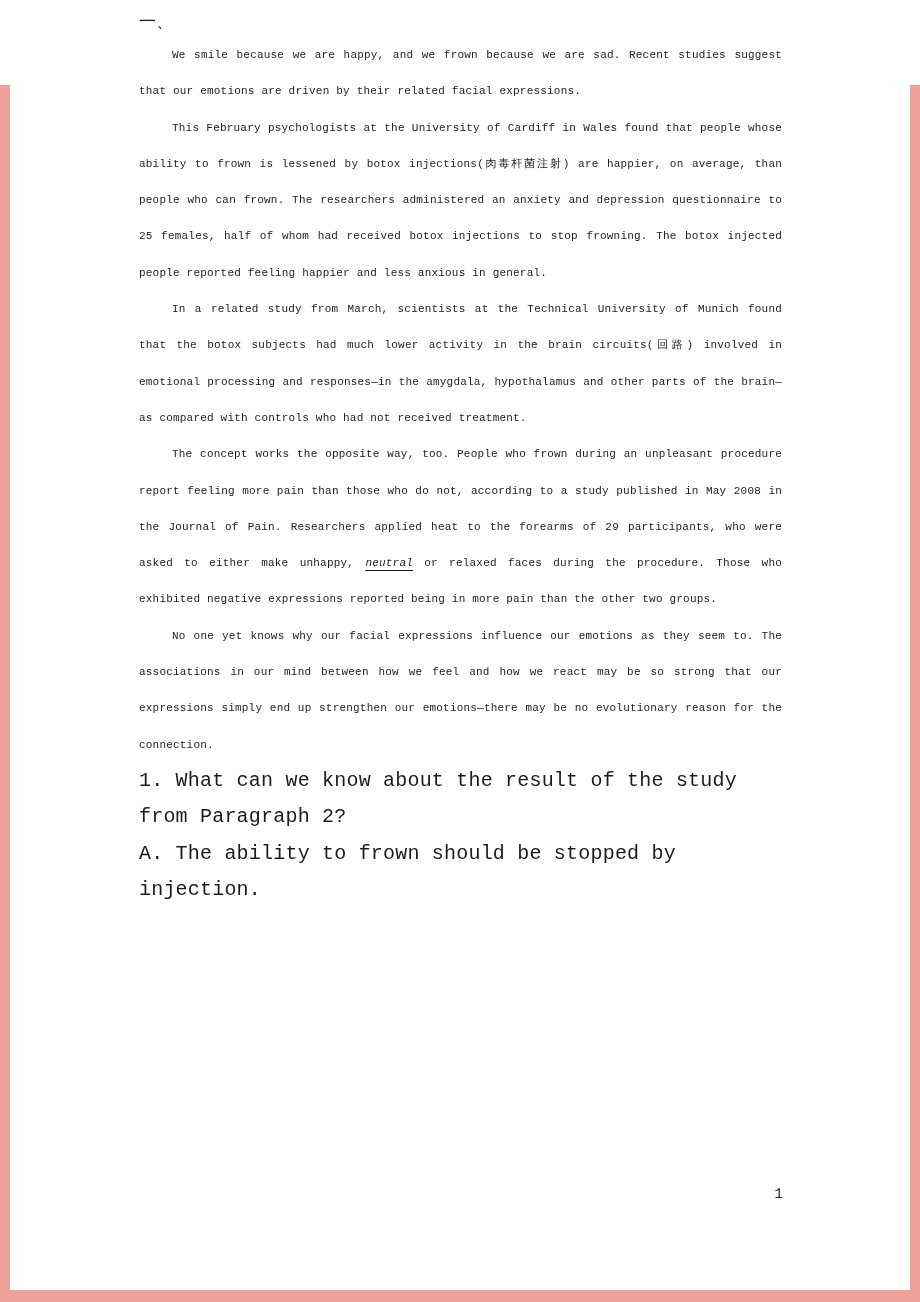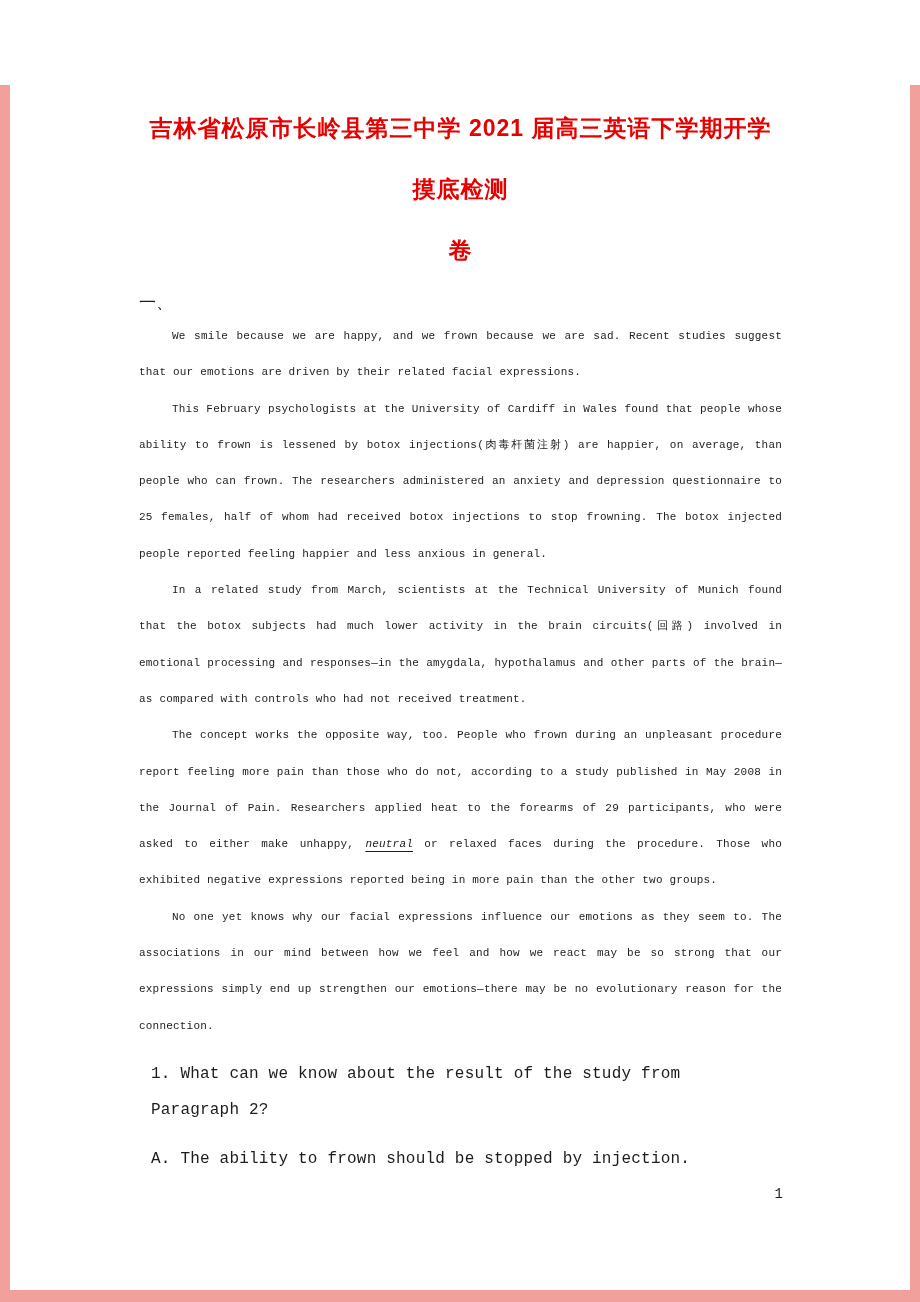--- a/index.html
+++ b/index.html
@@ -65,22 +65,22 @@
     text-indent:33px;
     text-align:justify;
     letter-spacing:0.2px;
   }
   .passage .u{
     text-decoration:underline;
     text-underline-offset:4px;
     font-style:italic;
   }
   .questions p.qline{
-    margin:12px;
-    font-size:16px;
+    margin:0;
+    font-size:20px;
     line-height:36.3px;
     letter-spacing:0.2px;
     white-space:pre-wrap;
   }
   .page-number{
     position:absolute;
     top:1184px;
     right:137px;
     font-size:14px;
     line-height:20px;
@@ -91,24 +91,20 @@
 <body>
 
 <div class="page">
 
   <div class="border-left"></div>
   <div class="border-right"></div>
   <div class="border-bottom"></div>
 
   <div class="content">
 
-    <h1 class="title">
-      <span class="title-line">吉林省松原市长岭县第三中学 2021 届高三英语下学期开学摸底检测</span>
-      <span class="title-line">卷</span>
-    </h1>
 
     <div class="section-marker">一、</div>
 
     <div class="passage">
         <p class="para"><span>We smile because we are happy, and we frown because we are sad. Recent studies suggest that our emotions are driven by their related facial expressions.</span></p>
         <p class="para"><span>This February psychologists at the University of Cardiff in Wales found that people whose ability to frown is lessened by botox injections(肉毒杆菌注射) are happier, on average, than people who can frown. The researchers administered an anxiety and depression questionnaire to 25 females, half of whom had received botox injections to stop frowning. The botox injected people reported feeling happier and less anxious in general.</span></p>
         <p class="para"><span>In a related study from March, scientists at the Technical University of Munich found that the botox subjects had much lower activity in the brain circuits(回路) involved in emotional processing and responses—in the amygdala, hypothalamus and other parts of the brain—as compared with controls who had not received treatment.</span></p>
         <p class="para"><span>The concept works the opposite way, too. People who frown during an unpleasant procedure report feeling more pain than those who do not, according to a study published in May 2008 in the Journal of Pain. Researchers applied heat to the forearms of 29 participants, who were asked to either make unhappy, </span><span class="u">neutral</span><span> or relaxed faces during the procedure. Those who exhibited negative expressions reported being in more pain than the other two groups.</span></p>
         <p class="para"><span>No one yet knows why our facial expressions influence our emotions as they seem to. The associations in our mind between how we feel and how we react may be so strong that our expressions simply end up strengthen our emotions—there may be no evolutionary reason for the connection.</span></p>
       </div>

